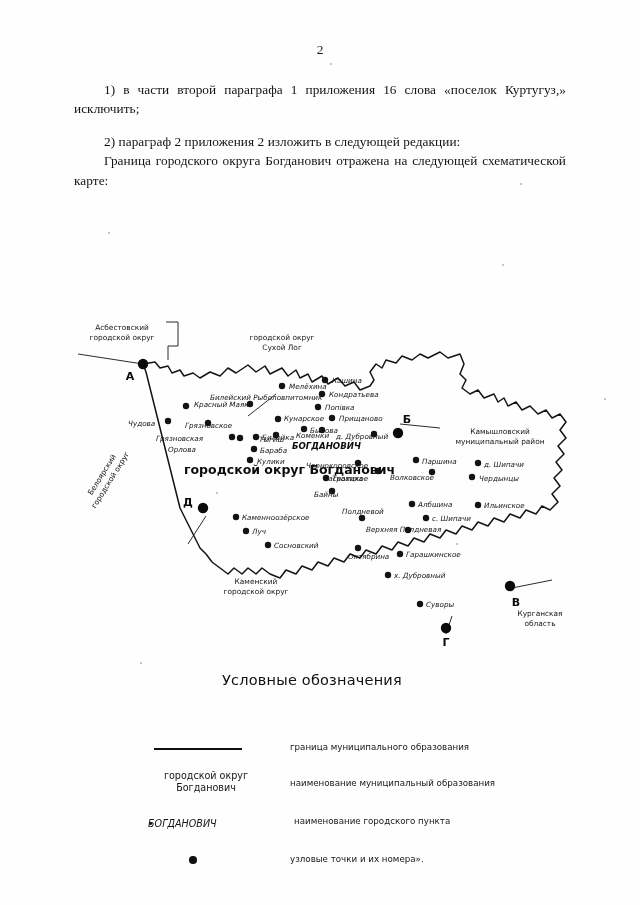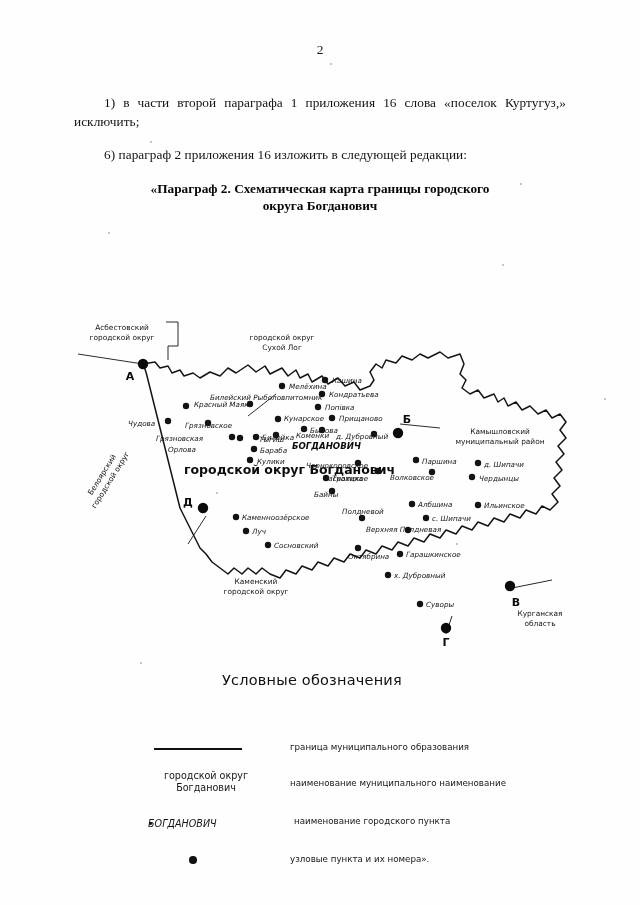--- a/index.html
+++ b/index.html
@@ -45,21 +45,21 @@
   }
   .para {
     font-size: 13.3px;
     line-height: 19.4px;
     text-align: justify;
     text-align-last: left;
     color: #131313;
     margin: 0;
     letter-spacing: 0.05px;
   }
-  .para.indent { text-indent: 30px; margin-top: 13px; }
+  .para.indent { text-indent: 30px; }
   .para.indent2 { text-indent: 30px; margin-top: 13px; }
 
   .heading {
     margin-top: 16px;
     font-size: 13.3px;
     line-height: 17px;
     font-weight: bold;
     text-align: center;
     color: #080808;
   }
@@ -163,27 +163,24 @@
 </style>
 </head>
 <body>
 
 <div class="page">
 
   <div class="page-number">2</div>
 
   <div class="textblock">
     <p class="para indent">1) в части второй параграфа 1 приложения 16 слова «поселок Куртугуз,» исключить;</p>
-    <p class="para indent2">6) параграф 2 приложения 16 изложить в следующей редакции:</p>
-
-    <div class="heading">
-      <span class="l1">«Параграф 2. Схематическая карта границы городского</span>
-      <span class="l2">округа Богданович</span>
-    </div>
-
+    <p class="para indent2">2) параграф 2 приложения 2 изложить в следующей редакции:</p>
+
+
+    <p class="para indent">Граница городского округа Богданович отражена на следующей схематической карте:</p>
   </div>
 
   <div class="map-wrap">
     <svg class="map-svg" width="520" height="340" viewBox="0 0 520 340">
 
       <path fill="none" stroke="#141414" stroke-width="1.5" stroke-linejoin="round" stroke-linecap="round" d="M83,48
            L95,46 L100,52 L108,50 L112,57 L120,54 L124,60
            L133,57 L140,62 L150,56 L160,60 L168,52 L176,57
            L188,49 L196,56 L205,50 L210,58 L222,52 L228,60
            L236,54 L240,62 L248,58 L252,66 L262,60 L268,68
@@ -359,32 +356,32 @@
 
     <div class="legend-rows">
 
       <div class="lg-row" style="top:34px;">
         <span class="lg-line"></span>
         <span class="lg-desc">граница муниципального образования</span>
       </div>
 
       <div class="lg-row" style="top:66px;">
         <span class="lg-sym" style="top:-4px;">городской округ<br>Богданович</span>
-        <span class="lg-desc" style="top:4px;">наименование муниципального наименование</span>
+        <span class="lg-desc" style="top:4px;">наименование муниципальный образования</span>
       </div>
 
       <div class="lg-row" style="top:110px;">
         <span class="lg-dot-small"></span>
         <span class="lg-settlement" style="left:140px;text-align:left;">БОГДАНОВИЧ</span>
         <span class="lg-desc" style="top:-2px;left:286px;">наименование городского пункта</span>
       </div>
 
       <div class="lg-row" style="top:146px;">
         <span class="lg-dot-big"></span>
-        <span class="lg-desc" style="top:0px;">узловые пункта и их номера».</span>
+        <span class="lg-desc" style="top:0px;">узловые точки и их номера».</span>
       </div>
 
     </div>
   </div>
 
   <div class="speck" style="left:330px; top:63px;"></div>
   <div class="speck" style="left:150px; top:141px;"></div>
   <div class="speck" style="left:520px; top:183px;"></div>
   <div class="speck" style="left:108px; top:232px;"></div>
   <div class="speck" style="left:502px; top:264px;"></div>

